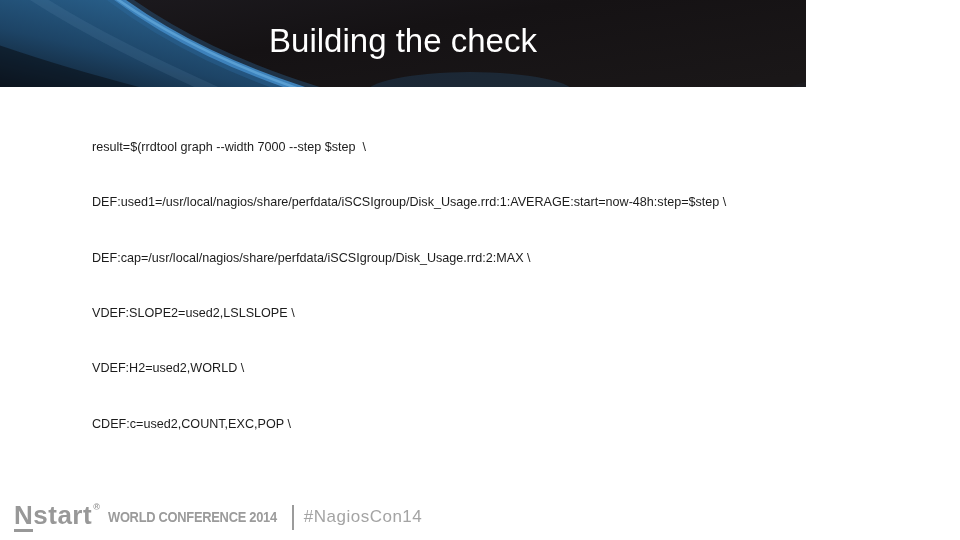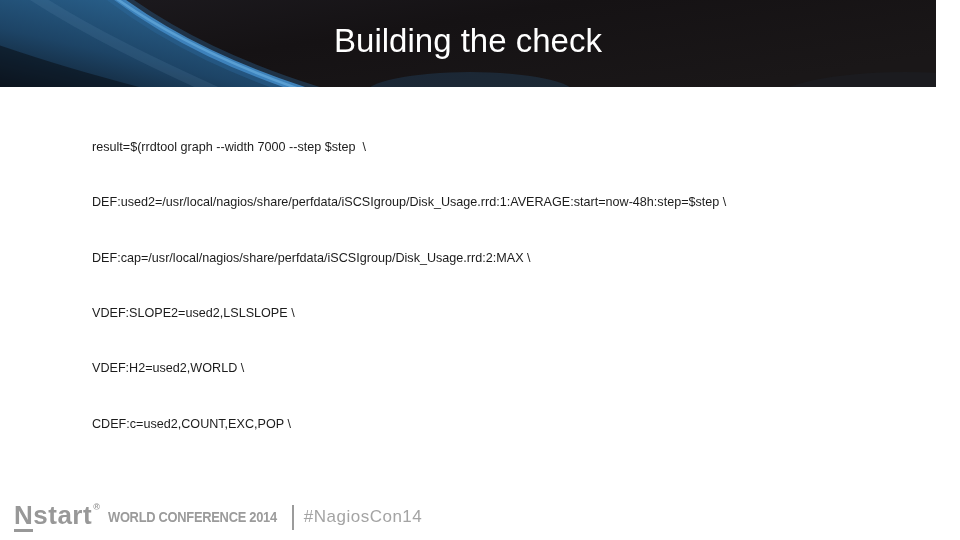--- a/index.html
+++ b/index.html
@@ -11,21 +11,21 @@
     width: 960px;
     height: 540px;
     background: #ffffff;
     overflow: hidden;
   }
 
   
   .header {
     position: absolute;
     top: 0; left: 0;
-    width: 936px;
+    width: 806px;
     height: 87px;
     background: #0369a1;
     overflow: hidden;
   }
   .header svg { position: absolute; top: 0; left: 0; }
   .header-title {
     position: absolute;
     top: 22px;
     left: 0;
     width: 100%;
@@ -137,21 +137,21 @@
       <path d="M110,-6 C168,36 238,70 332,100" fill="none" stroke="#5ea3d6" stroke-width="2.5" opacity="0.85"></path>
 
       <ellipse cx="470" cy="94" rx="105" ry="22" fill="#2e6da3" opacity="0.22"></ellipse>
       <ellipse cx="905" cy="100" rx="130" ry="28" fill="#23465f" opacity="0.10"></ellipse>
     </svg>
     <div class="header-title">Building the check</div>
   </div>
 
   <div class="code-block">
     <div class="code-line">result=$(rrdtool graph --width 7000 --step $step  \</div>
-    <div class="code-line">DEF:used2=/usr/local/nagios/share/perfdata/iSCSIgroup/Disk_Usage.rrd:1:AVERAGE:start=now-48h:step=$step \</div>
+    <div class="code-line">DEF:used1=/usr/local/nagios/share/perfdata/iSCSIgroup/Disk_Usage.rrd:1:AVERAGE:start=now-48h:step=$step \</div>
     <div class="code-line">DEF:cap=/usr/local/nagios/share/perfdata/iSCSIgroup/Disk_Usage.rrd:2:MAX \</div>
     <div class="code-line">VDEF:SLOPE2=used2,LSLSLOPE \</div>
     <div class="code-line">VDEF:H2=used2,WORLD \</div>
     <div class="code-line">CDEF:c=used2,COUNT,EXC,POP \</div>
     
     
     
     
     
     

